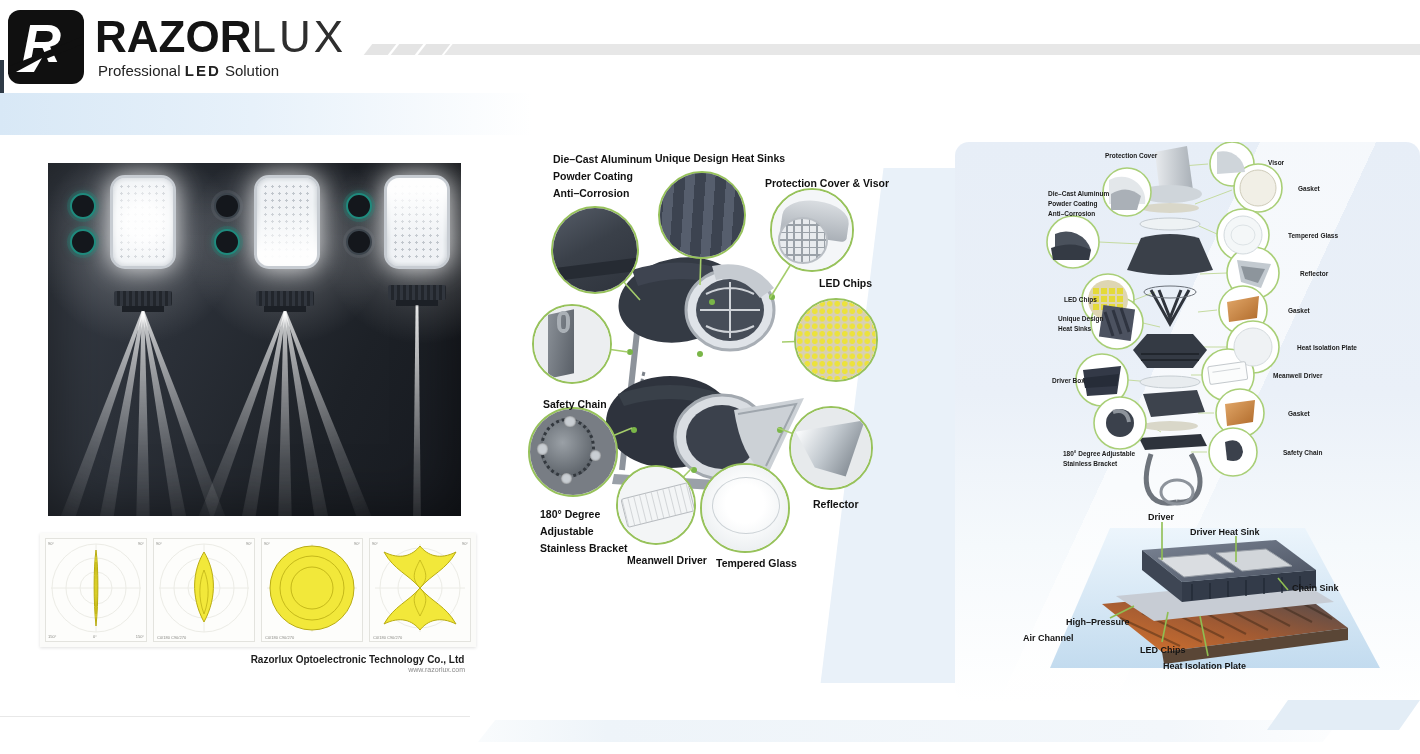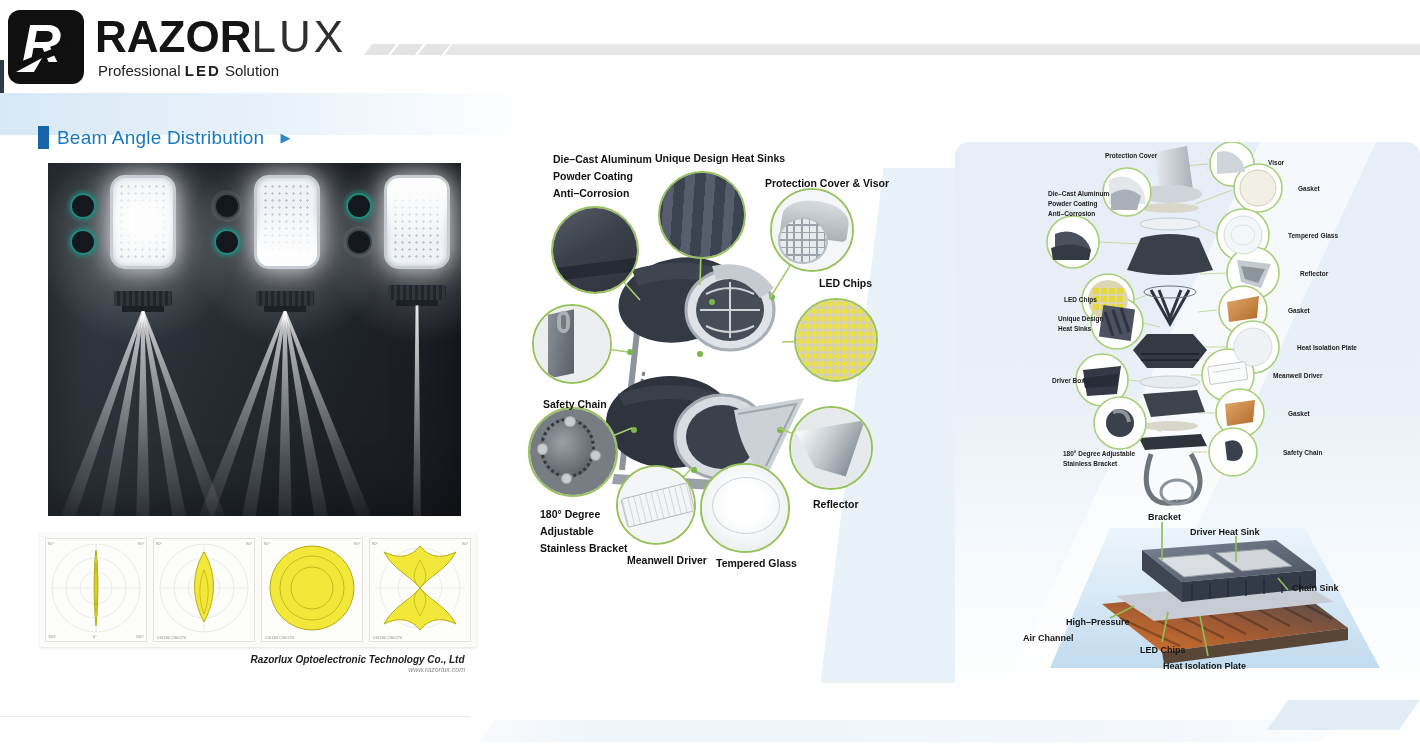--- a/index.html
+++ b/index.html
@@ -59,21 +59,21 @@
   .ray-narrow { width:14px; left:-7px; height:262px; clip-path:polygon(40% 0, 60% 0, 82% 100%, 18% 100%); opacity:.95; filter:blur(.8px); }
 
   
   .polar-strip { position:absolute; left:40px; top:533px; width:436px; height:114px; background:#fbfbf9;
                  box-shadow:0 1px 3px rgba(0,0,0,.12); display:flex; gap:6px; padding:5px; }
   .polar { position:relative; flex:1; background:#fdfdfb; border:1px solid #e3e3de; }
   .polar svg { position:absolute; inset:0; width:100%; height:100%; }
   .tick { position:absolute; font-size:4px; color:#8a8a85; }
   .legend { position:absolute; bottom:1px; left:3px; font-size:4px; color:#8a8a85; white-space:nowrap; }
 
-  .caption { position:absolute; left:250px; top:654px; width:215px; text-align:center;font-style:italic; }
+  .caption { position:absolute; left:250px; top:654px; width:215px; text-align:center; }
   .caption-co { font-size:10px; font-weight:bold; color:#1c1c1c; }
   .caption-web { font-size:7px; color:#8a8a8a; text-align:right; margin-top:1px; }
 
   
   .mid-bg-tri { position:absolute; left:790px; top:168px; width:170px; height:515px; background:#e9f1f9;
                 clip-path:polygon(100% 0, 100% 100%, 18% 100%, 55% 0); }
   .callout { position:absolute; border:2px solid #97c25b; border-radius:50%; background:#fff; overflow:hidden; z-index:3; }
   .mid-label { position:absolute; font-size:10.5px; font-weight:bold; color:#111; white-space:nowrap; z-index:4; }
   .mid-lines { position:absolute; left:520px; top:140px; width:400px; height:440px; z-index:2; pointer-events:none; }
 
@@ -146,25 +146,20 @@
     <span>Solution</span>
   </div>
   <div class="chevrons">
     <div class="chev" style="left:0"></div>
     <div class="chev" style="left:27px"></div>
     <div class="chev" style="left:54px"></div>
     <div class="chev-bar"></div>
   </div>
   <div class="blue-band"></div>
 
-  <div class="heading">
-    <div class="heading-bar"></div>
-    <div class="heading-text">Beam Angle Distribution</div>
-    <div class="heading-arrow">▶</div>
-  </div>
 
   <div class="photo">
 
     <div class="lamp-glow" style="left:-20px"></div>
     <div class="lamp-glow" style="left:130px"></div>
     <div class="lamp-glow" style="left:265px"></div>
 
     <div class="lamp-front" style="left:62px">
       <div class="lamp-grid"></div>
         <div class="lamp-wash wash-full"></div>
@@ -571,21 +566,21 @@
     <g stroke="#8fbe52" stroke-width="1.6" fill="none">
       <line x1="112" y1="22" x2="112" y2="60"></line>
       <line x1="186" y1="36" x2="186" y2="62"></line>
       <line x1="238" y1="90" x2="228" y2="78"></line>
       <line x1="60" y1="118" x2="84" y2="106"></line>
       <line x1="112" y1="142" x2="118" y2="112"></line>
       <line x1="158" y1="156" x2="150" y2="116"></line>
     </g>
   </svg>
 
-  <div class="th-label" style="left:1148px; top:512px">Bracket</div>
+  <div class="th-label" style="left:1148px; top:512px">Driver</div>
   <div class="th-label" style="left:1190px; top:527px">Driver Heat Sink</div>
   <div class="th-label" style="left:1292px; top:583px">Chain Sink</div>
   <div class="th-label" style="left:1066px; top:617px">High–Pressure</div>
   <div class="th-label" style="left:1023px; top:633px">Air Channel</div>
   <div class="th-label" style="left:1140px; top:645px">LED Chips</div>
   <div class="th-label" style="left:1163px; top:661px">Heat Isolation Plate</div>
 
   <div class="left-rule"></div>
   <div class="bottom-band"></div>
   <div class="corner-blue"></div>

